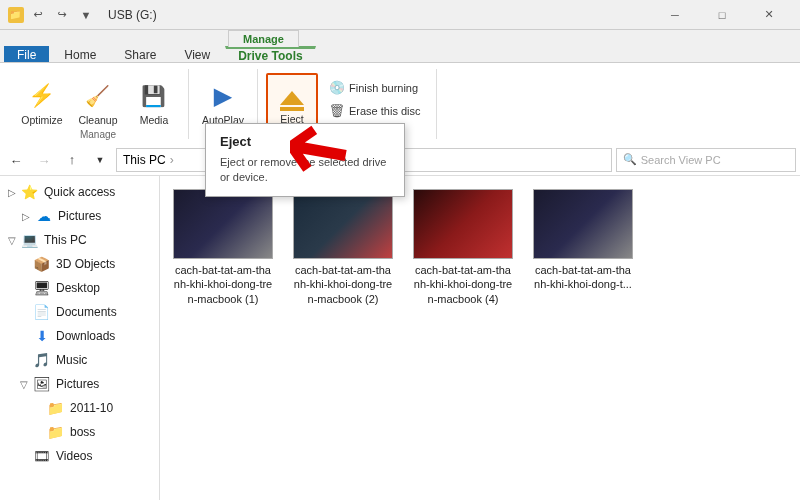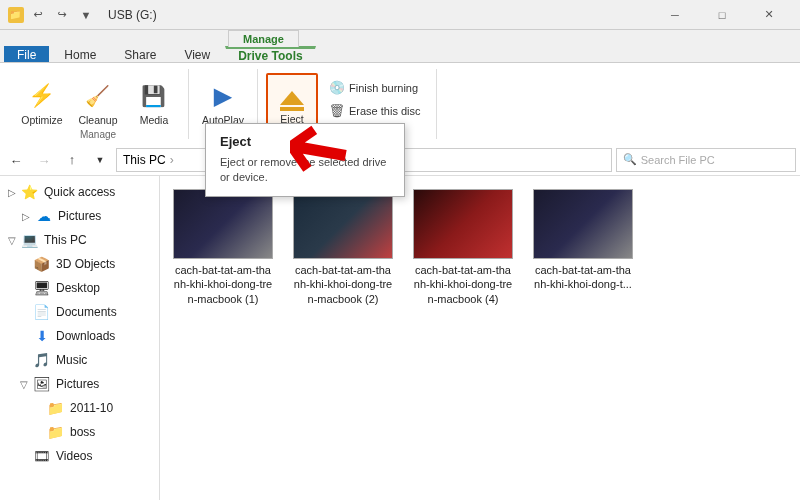--- a/index.html
+++ b/index.html
@@ -393,21 +393,21 @@
   <span class="nav-btn">←</span>
   <span class="nav-btn disabled">→</span>
   <span class="nav-btn">↑</span>
   <span class="nav-btn" style="font-size:9px;">▼</span>
   <div class="breadcrumb">
     <span>This PC</span>
     <span style="margin:0 4px;color:#999;">›</span>
   </div>
   <div class="search-box">
     <span style="margin-right:4px;color:#aaa;font-size:11px;">🔍</span>
-    <span style="color:#aaa;">Search File PC</span>
+    <span style="color:#aaa;">Search View PC</span>
   </div>
 </div>
 
 <div class="main-container">
 
   <div class="sidebar">
 
     <div class="sidebar-item">
       <span class="expand-arrow">▷</span>
       <span class="sidebar-icon">⭐</span>

